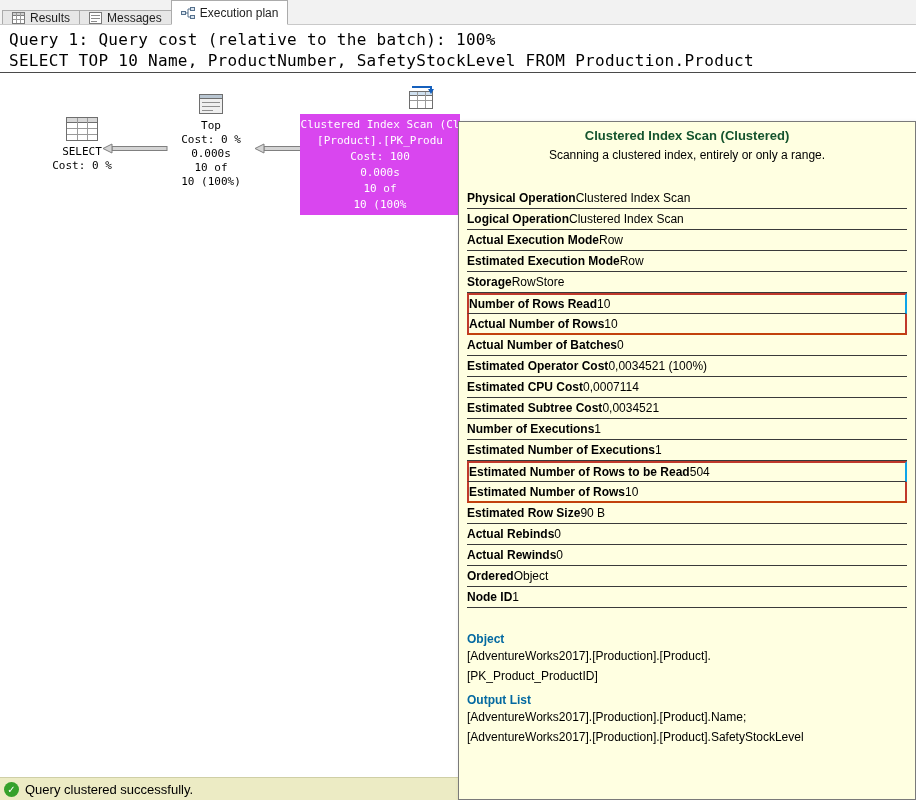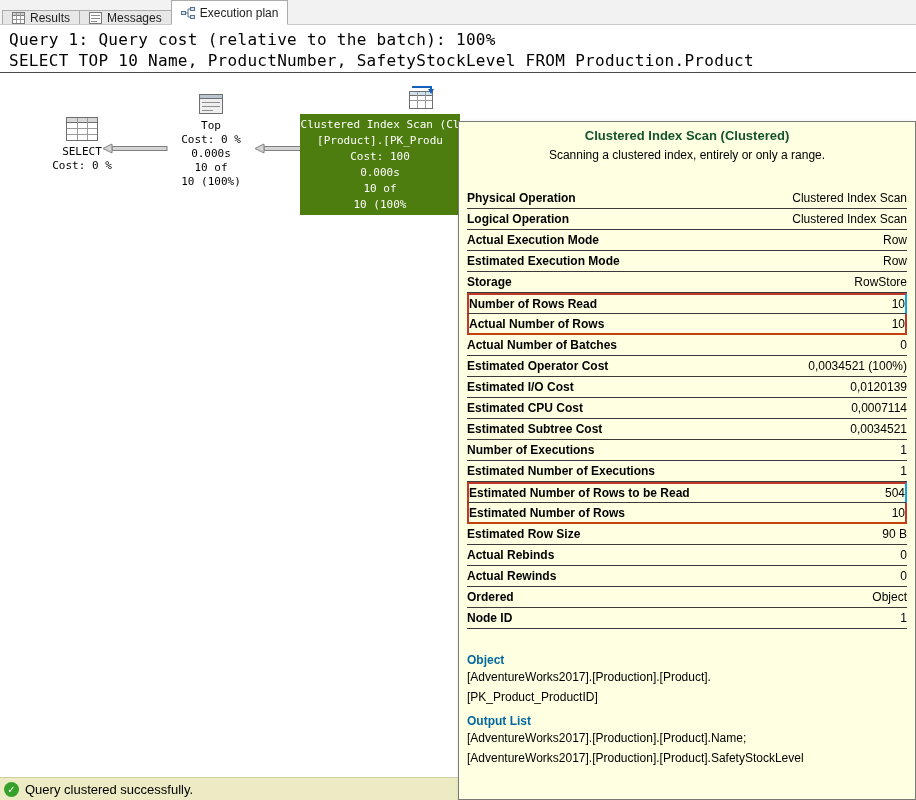--- a/index.html
+++ b/index.html
@@ -21,33 +21,33 @@
               font-family:"DejaVu Sans Mono",monospace; font-size:16px; line-height:21px;
               letter-spacing:0.3px; color:#000; white-space:nowrap; }
   .sep { position:absolute; top:72px; left:0; right:0; border-top:1px solid #4A4A4A; }
 
   
   .plan-node { position:absolute; text-align:center; font-family:"DejaVu Sans Mono",monospace;
                font-size:11px; line-height:14px; color:#000; }
   .node-icon { display:block; margin:0 auto 3px; }
   .scan-icon { position:absolute; left:407px; top:83px; z-index:1; }
   .scan-box { position:absolute; left:300px; top:114px; width:160px; height:101px;
-              background:#4d7c0f; color:#fff; font-family:"DejaVu Sans Mono",monospace;
+              background:#d946ef; color:#fff; font-family:"DejaVu Sans Mono",monospace;
               font-size:11px; line-height:16px; text-align:center; padding-top:3px;
               overflow:hidden; z-index:2; }
   .arrow { position:absolute; }
 
   
   .tooltip { position:absolute; left:458px; top:121px; width:458px; height:679px;
              background:#FFFFE1; border:1px solid #7A7A7A; z-index:10; padding:6px 8px 0 8px;
              box-shadow:2px 2px 4px rgba(0,0,0,0.25); }
   .tt-title { text-align:center; font-weight:bold; font-size:13px; color:#14532d; }
   .tt-sub { text-align:center; font-size:12px; margin-top:5px; color:#000; }
   .tt-rows { margin-top:26px; }
-  .trow { display:flex; justify-content:space-between; align-items:center; height:21px;
+  .trow { display:flex; align-items:center; height:21px;
           border-bottom:1px solid #3A3A3A; font-size:12px; color:#000; }
   .tlabel { font-weight:bold; white-space:nowrap; }
   .tvalue { white-space:nowrap; }
   .trow.hl-top { border-top:2px solid #C0392B; border-left:2px solid #C0392B; border-right:2px solid #0ea5e9; }
   .trow.hl-bottom { border-left:2px solid #C0392B; border-right:2px solid #C0392B; border-bottom:2px solid #c2410c; }
   .tt-section-h { font-weight:bold; font-size:12px; color:#0369a1; }
   .tt-section-h.first { margin-top:24px; }
   .tt-section-h.next { margin-top:7px; }
   .tt-line { font-size:12px; line-height:20px; white-space:nowrap; color:#000; }
 
@@ -217,24 +217,20 @@
         <div class="trow">
           <span class="tlabel">Actual Number of Batches</span>
           <span class="tvalue">0</span>
         </div>
 
         <div class="trow">
           <span class="tlabel">Estimated Operator Cost</span>
           <span class="tvalue">0,0034521 (100%)</span>
         </div>
 
-        <div class="trow">
-          <span class="tlabel">Estimated I/O Cost</span>
-          <span class="tvalue">0,0120139</span>
-        </div>
 
         <div class="trow">
           <span class="tlabel">Estimated CPU Cost</span>
           <span class="tvalue">0,0007114</span>
         </div>
 
         <div class="trow">
           <span class="tlabel">Estimated Subtree Cost</span>
           <span class="tvalue">0,0034521</span>
         </div>

